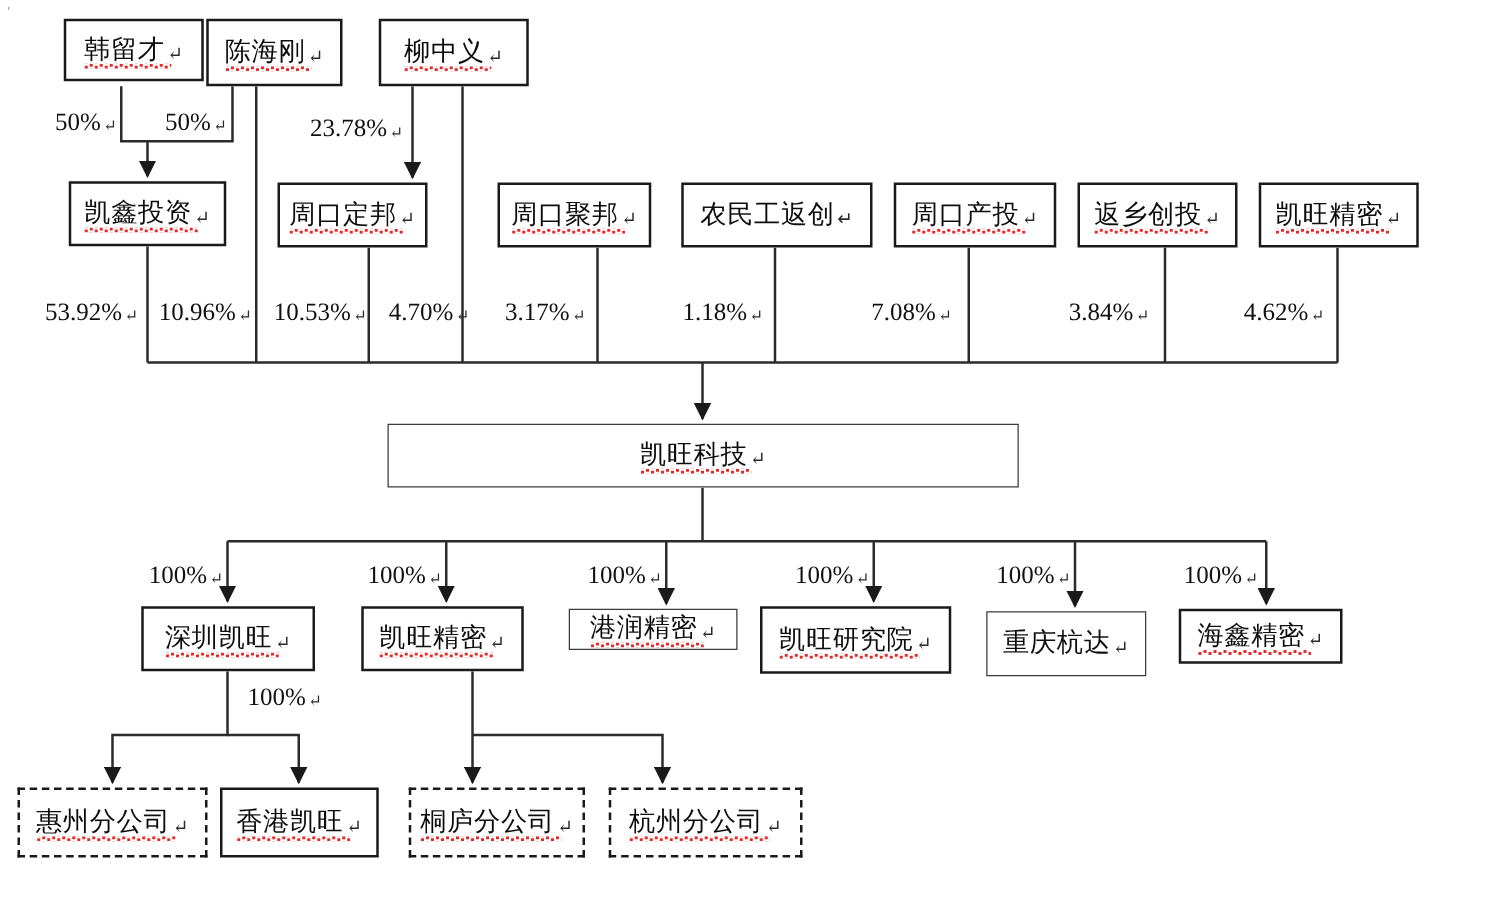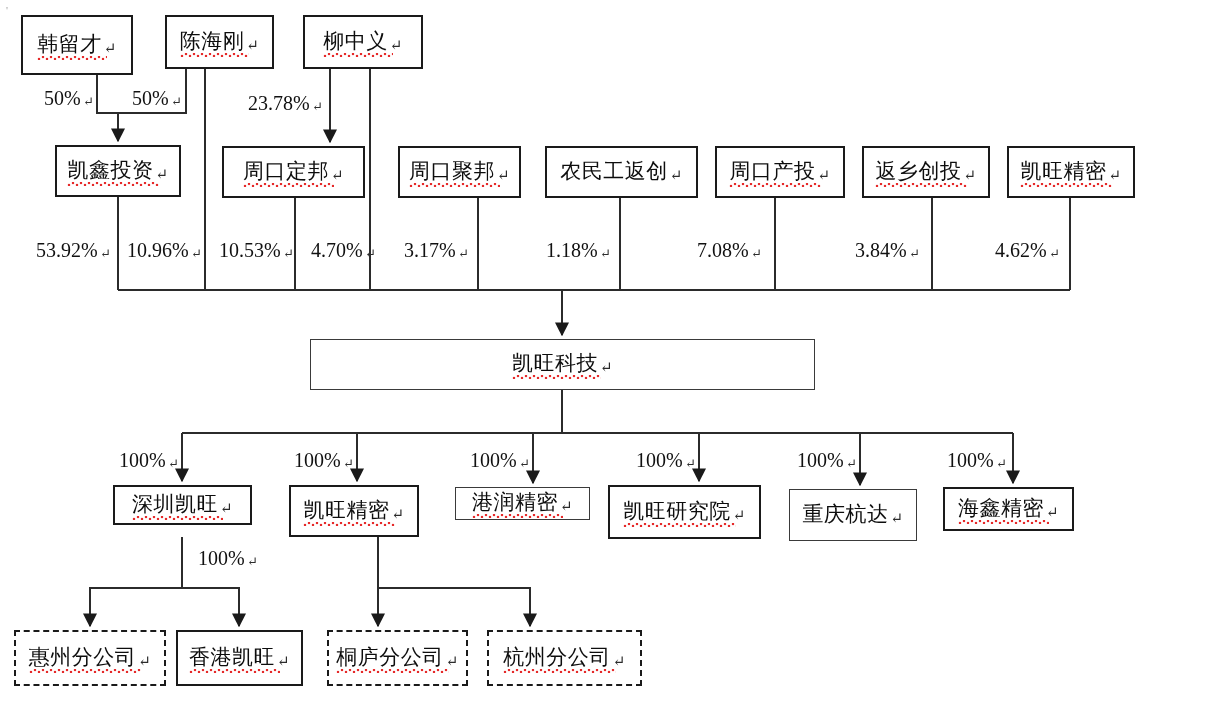--- a/index.html
+++ b/index.html
@@ -117,57 +117,57 @@
       <path d="M 1013 433 L 1013 483" marker-end="url(#ah)"></path>
 
       <path d="M 182 537 L 182 588 L 90 588 L 90 626" marker-end="url(#ah)"></path>
       <path d="M 182 588 L 239 588 L 239 626" marker-end="url(#ah)"></path>
 
       <path d="M 378 537 L 378 588 L 378 626" marker-end="url(#ah)"></path>
       <path d="M 378 588 L 530 588 L 530 626" marker-end="url(#ah)"></path>
     </g>
   </svg>
 
-  <div class="node" style="left:21px;top:15px;width:112px;height:60px;">
+  <div class="node" style="left:51px;top:15px;width:112px;height:50px;">
     <span class="label sp"><span>韩留才</span><span class="pilcrow">↵</span></span>
   </div>
   <div class="node" style="left:165px;top:15px;width:109px;height:54px;">
     <span class="label sp"><span>陈海刚</span><span class="pilcrow">↵</span></span>
   </div>
   <div class="node" style="left:303px;top:15px;width:120px;height:54px;">
     <span class="label sp"><span>柳中义</span><span class="pilcrow">↵</span></span>
   </div>
 
   <div class="node" style="left:55px;top:145px;width:126px;height:52px;">
     <span class="label sp"><span>凯鑫投资</span><span class="pilcrow">↵</span></span>
   </div>
-  <div class="node" style="left:222px;top:146px;width:143px;height:52px;">
+  <div class="node" style="left:222px;top:146px;width:120px;height:52px;">
     <span class="label sp"><span>周口定邦</span><span class="pilcrow">↵</span></span>
   </div>
   <div class="node" style="left:398px;top:146px;width:123px;height:52px;">
     <span class="label sp"><span>周口聚邦</span><span class="pilcrow">↵</span></span>
   </div>
-  <div class="node" style="left:545px;top:146px;width:153px;height:52px;">
+  <div class="node" style="left:545px;top:146px;width:153px;height:52px;font-family:Liberation Serif, serif;">
     <span class="label"><span>农民工返创</span><span class="pilcrow">↵</span></span>
   </div>
   <div class="node" style="left:715px;top:146px;width:130px;height:52px;">
     <span class="label sp"><span>周口产投</span><span class="pilcrow">↵</span></span>
   </div>
   <div class="node" style="left:862px;top:146px;width:128px;height:52px;">
     <span class="label sp"><span>返乡创投</span><span class="pilcrow">↵</span></span>
   </div>
   <div class="node" style="left:1007px;top:146px;width:128px;height:52px;">
     <span class="label sp"><span>凯旺精密</span><span class="pilcrow">↵</span></span>
   </div>
 
   <div class="node thin" style="left:310px;top:339px;width:505px;height:51px;">
     <span class="label sp short"><span>凯旺科技</span><span class="pilcrow">↵</span></span>
   </div>
 
-  <div class="node" style="left:113px;top:485px;width:139px;height:40px;">
+  <div class="node" style="left:113px;top:485px;width:139px;height:52px;">
     <span class="label sp"><span>深圳凯旺</span><span class="pilcrow">↵</span></span>
   </div>
   <div class="node" style="left:289px;top:485px;width:130px;height:52px;">
     <span class="label sp"><span>凯旺精密</span><span class="pilcrow">↵</span></span>
   </div>
   <div class="node thin" style="left:455px;top:487px;width:135px;height:33px;">
     <span class="label sp"><span>港润精密</span><span class="pilcrow">↵</span></span>
   </div>
   <div class="node" style="left:608px;top:485px;width:153px;height:54px;">
     <span class="label sp"><span>凯旺研究院</span><span class="pilcrow">↵</span></span>

